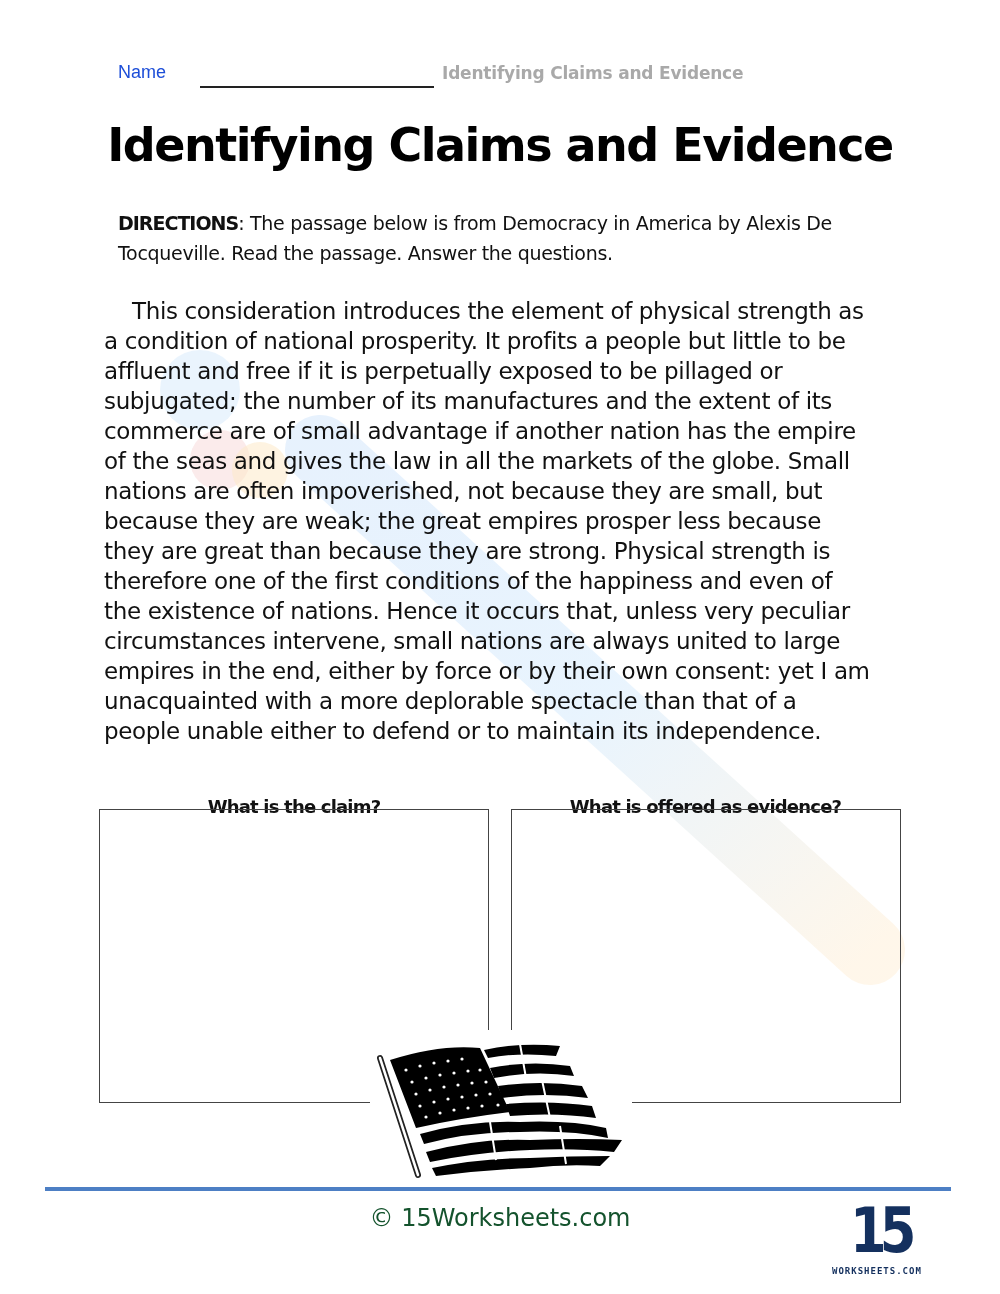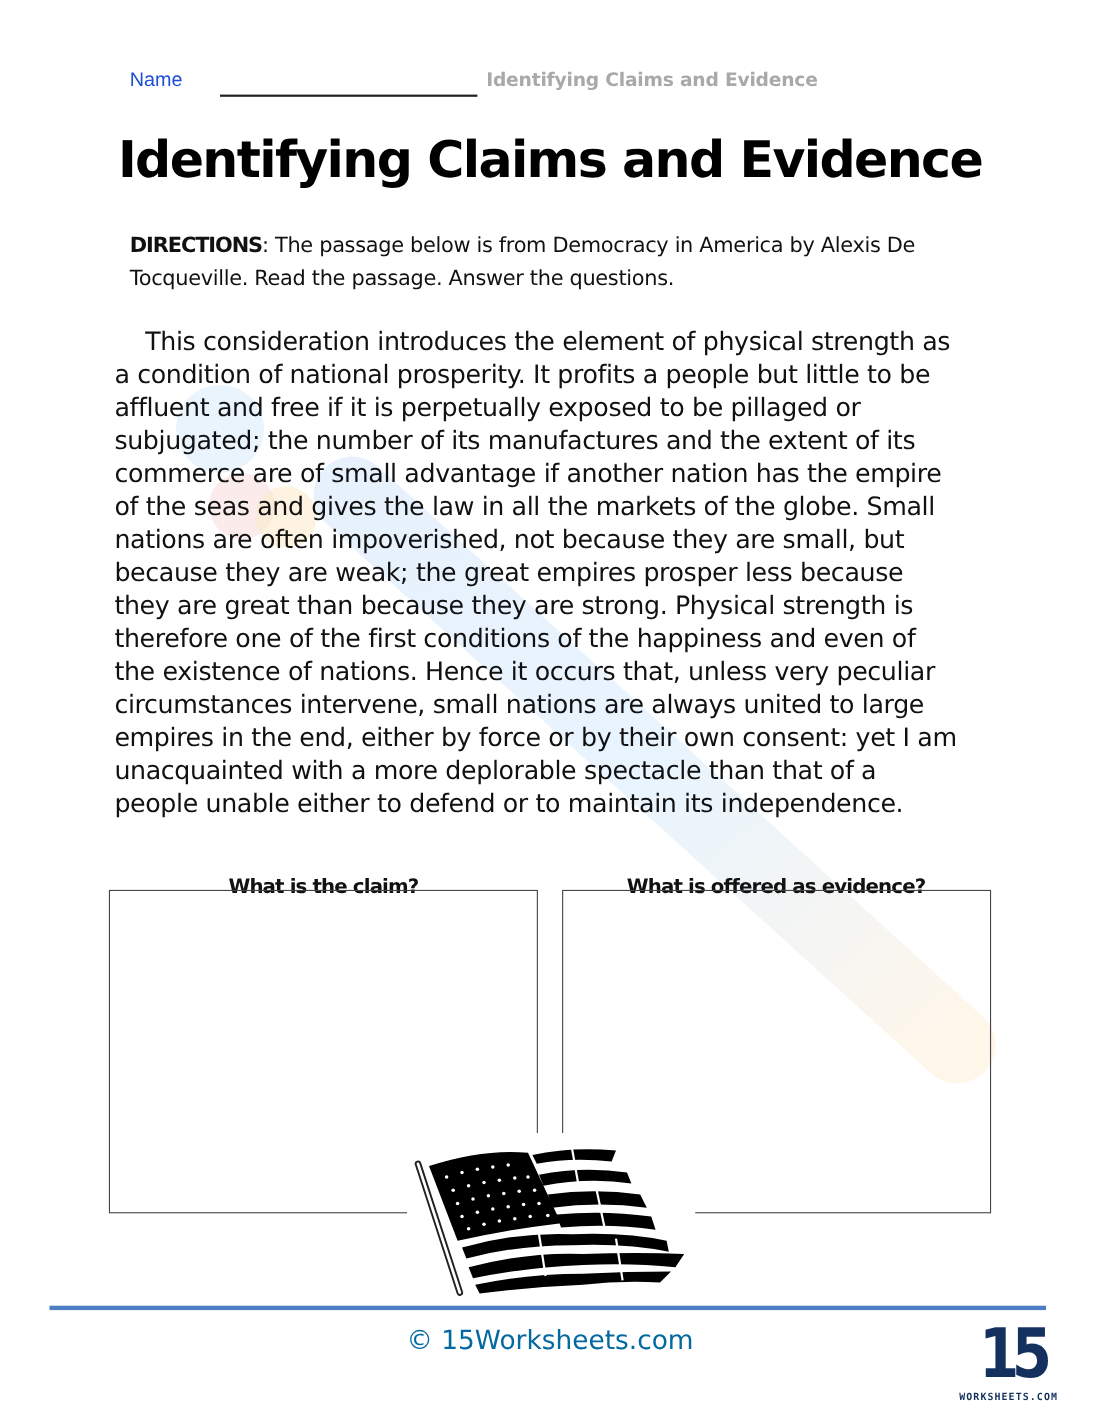--- a/index.html
+++ b/index.html
@@ -13,22 +13,22 @@
   .directions b { font-weight: bold; letter-spacing: -1px; }
   .passage { left: 104px; top: 296px; width: 770px; font-size: 23px; line-height: 30px; letter-spacing: -0.35px; text-indent: 28px; }
   .q-label { top: 776px; font-weight: bold; font-size: 18px; letter-spacing: -0.8px; text-align: center; margin-top: 20px; }
   .q1-label { left: 100px; width: 388px; }
   .q2-label { left: 511px; width: 389px; }
   .answer-box { top: 809px; height: 294px; border: 1.5px solid #444; box-sizing: border-box; background: transparent; }
   .box-claim { left: 99px; width: 390px; }
   .box-evidence { left: 511px; width: 390px; }
   .flag { left: 370px; top: 1030px; width: 262px; height: 150px; background: #fff; }
   .footer-rule { left: 45px; top: 1187px; width: 906px; height: 4px; background: #4d7fc4; }
-  .copyright { left: 0; width: 1000px; top: 1204px; text-align: center; font-family: "DejaVu Sans", sans-serif; font-size: 24px; color: #0369a1; }
-  .logo { left: 872px; top: 1198px; width: 110px; height: 84px; }
+  .copyright { left: 0; width: 1000px; top: 1204px; text-align: center; font-family: "DejaVu Sans", sans-serif; font-size: 24px; color: #14532d; }
+  .logo { left: 832px; top: 1198px; width: 110px; height: 84px; }
   .logo-num { position: absolute; left: 18px; top: 0; font-family: "DejaVu Sans", sans-serif; font-weight: bold; font-size: 62px; color: #14305e; letter-spacing: -8px; transform: scaleX(0.85); transform-origin: left top; line-height: 66px; }
   .logo-sub { position: absolute; left: 0; top: 68px; width: 110px; text-align: left; font-family: "DejaVu Sans Mono", monospace; font-weight: bold; font-size: 9px; color: #14305e; letter-spacing: 1px; }
   .watermark { left: 150px; top: 300px; width: 760px; height: 700px; pointer-events: none; }
 </style>
 </head>
 <body>
 
 <div class="abs name-label">Name</div>
 <div class="abs name-line"></div>
 <div class="abs header-title">Identifying Claims and Evidence</div>

